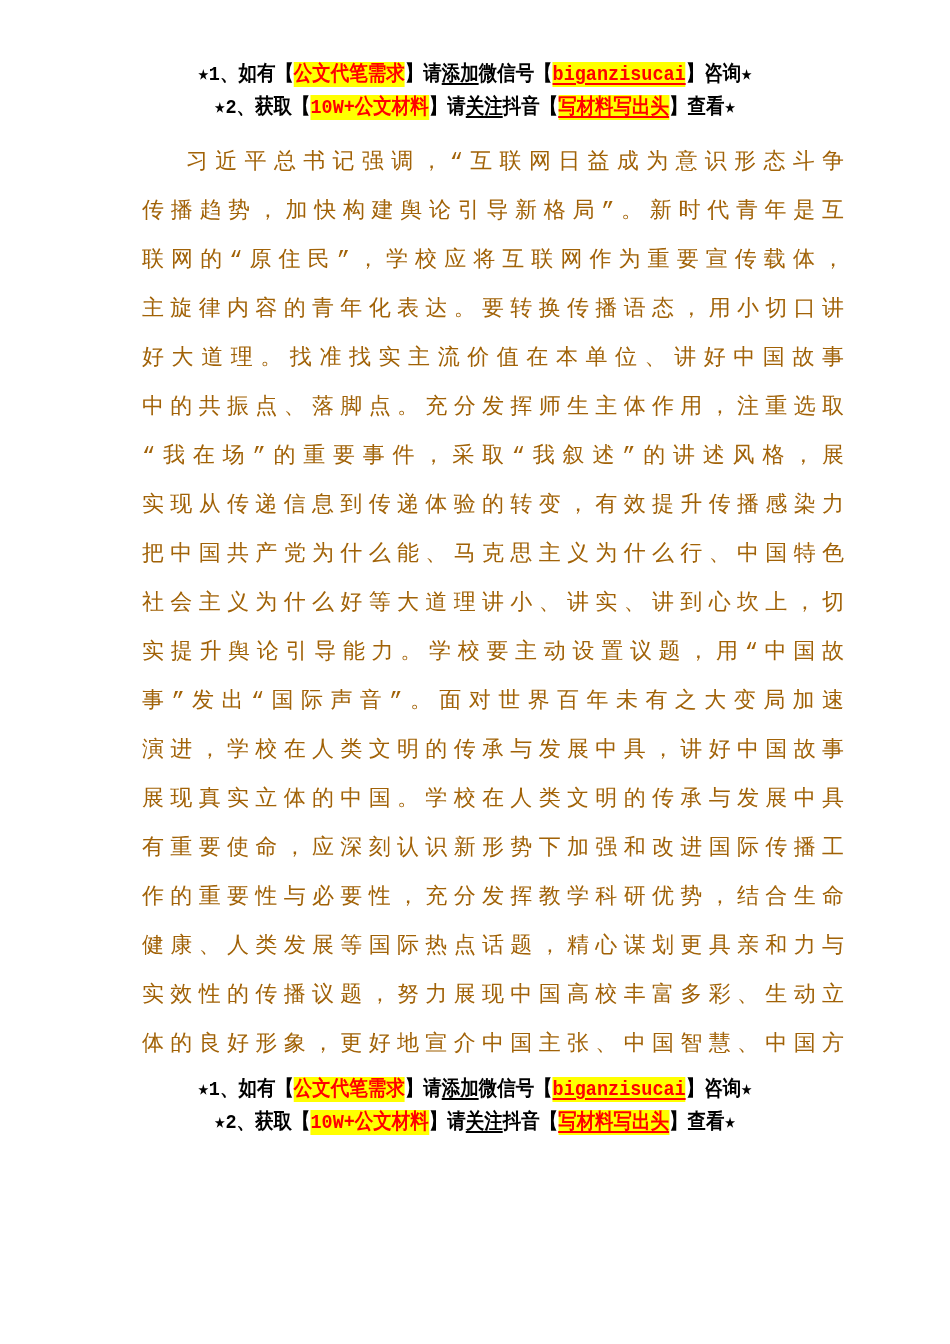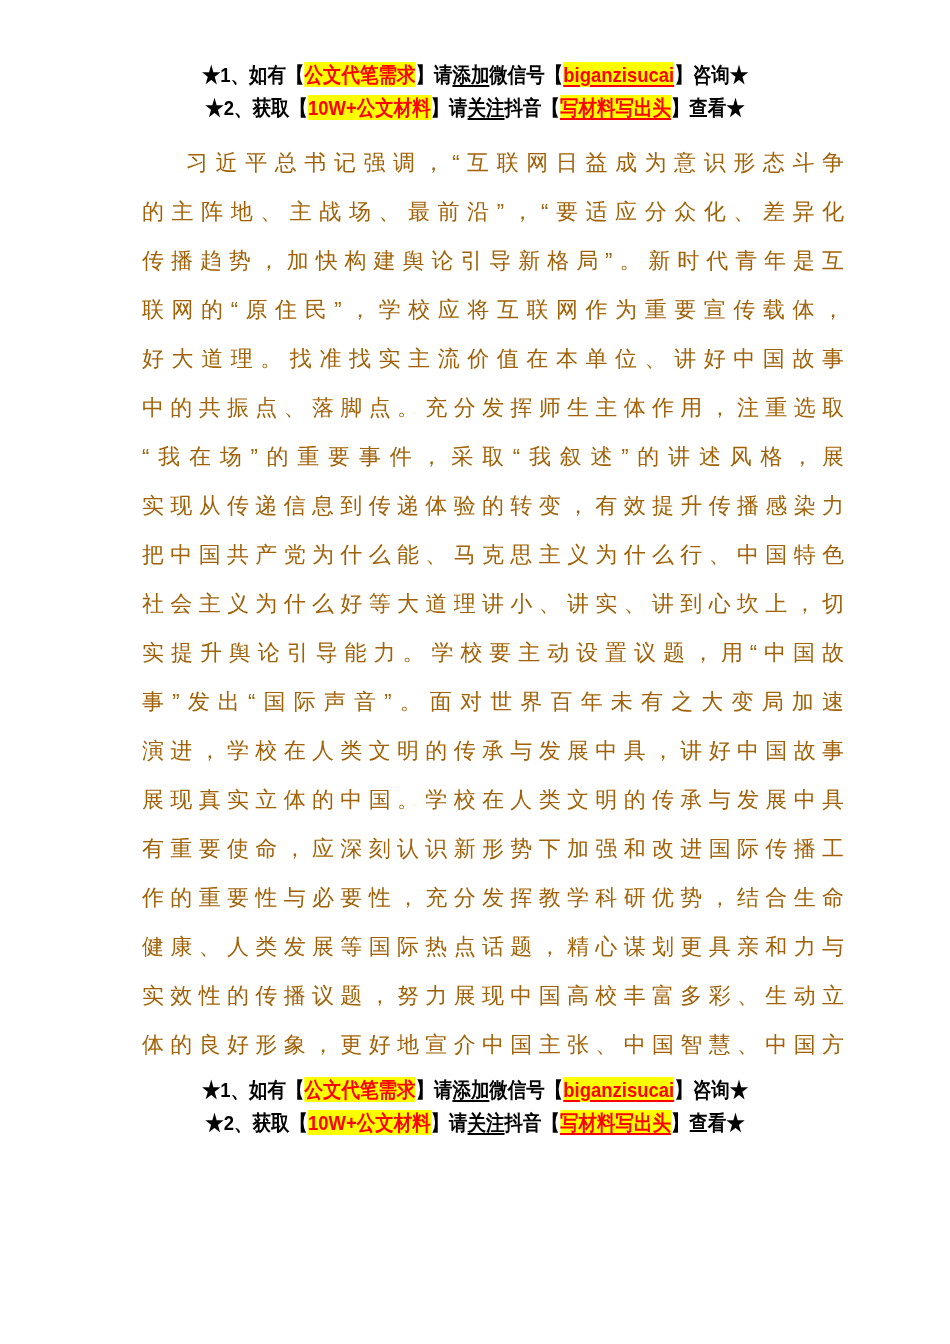--- a/index.html
+++ b/index.html
@@ -6,21 +6,21 @@
     margin: 0;
     padding: 0;
     background: #ffffff;
   }
   .page {
     position: relative;
     width: 950px;
     height: 1344px;
     background: #ffffff;
     overflow: hidden;
-    font-family: Liberation Sans, sans-serif;
+    font-family: Liberation Mono, monospace;
     color: #000000;
   }
   
   .promo {
     text-align: center;
     font-weight: bold;
     font-size: 21px;
     line-height: 33px;
     color: #000000;
     transform: scaleX(0.88);
@@ -75,23 +75,23 @@
 
 <div class="page">
 
   <div class="promo promo-top">
     <div class="promo-line"><span class="seg seg-black">★1、如有【</span><span class="seg seg-red-highlight">公文代笔需求</span><span class="seg seg-black">】请</span><span class="seg seg-black-underline">添加</span><span class="seg seg-black">微信号【</span><span class="seg seg-red-highlight-underline">biganzisucai</span><span class="seg seg-black">】咨询★</span></div>
     <div class="promo-line"><span class="seg seg-black">★2、获取【</span><span class="seg seg-red-highlight">10W+公文材料</span><span class="seg seg-black">】请</span><span class="seg seg-black-underline">关注</span><span class="seg seg-black">抖音【</span><span class="seg seg-red-highlight-underline">写材料写出头</span><span class="seg seg-black">】查看★</span></div>
   </div>
 
   <div class="body-text">
       <div class="body-line first-line">习近平总书记强调，“互联网日益成为意识形态斗争</div>
-      <div class="body-line">的主阵地、主战场、最前沿”，“要适应分众化、差异化</div>
       <div class="body-line">传播趋势，加快构建舆论引导新格局”。新时代青年是互</div>
       <div class="body-line">联网的“原住民”，学校应将互联网作为重要宣传载体，</div>
+      <div class="body-line">主旋律内容的青年化表达。要转换传播语态，用小切口讲</div>
       <div class="body-line">好大道理。找准找实主流价值在本单位、讲好中国故事</div>
       <div class="body-line">中的共振点、落脚点。充分发挥师生主体作用，注重选取</div>
       <div class="body-line">“我在场”的重要事件，采取“我叙述”的讲述风格，展</div>
       <div class="body-line">实现从传递信息到传递体验的转变，有效提升传播感染力</div>
       <div class="body-line">把中国共产党为什么能、马克思主义为什么行、中国特色</div>
       <div class="body-line">社会主义为什么好等大道理讲小、讲实、讲到心坎上，切</div>
       <div class="body-line">实提升舆论引导能力。学校要主动设置议题，用“中国故</div>
       <div class="body-line">事”发出“国际声音”。面对世界百年未有之大变局加速</div>
       <div class="body-line">演进，学校在人类文明的传承与发展中具，讲好中国故事</div>
       <div class="body-line">展现真实立体的中国。学校在人类文明的传承与发展中具</div>

